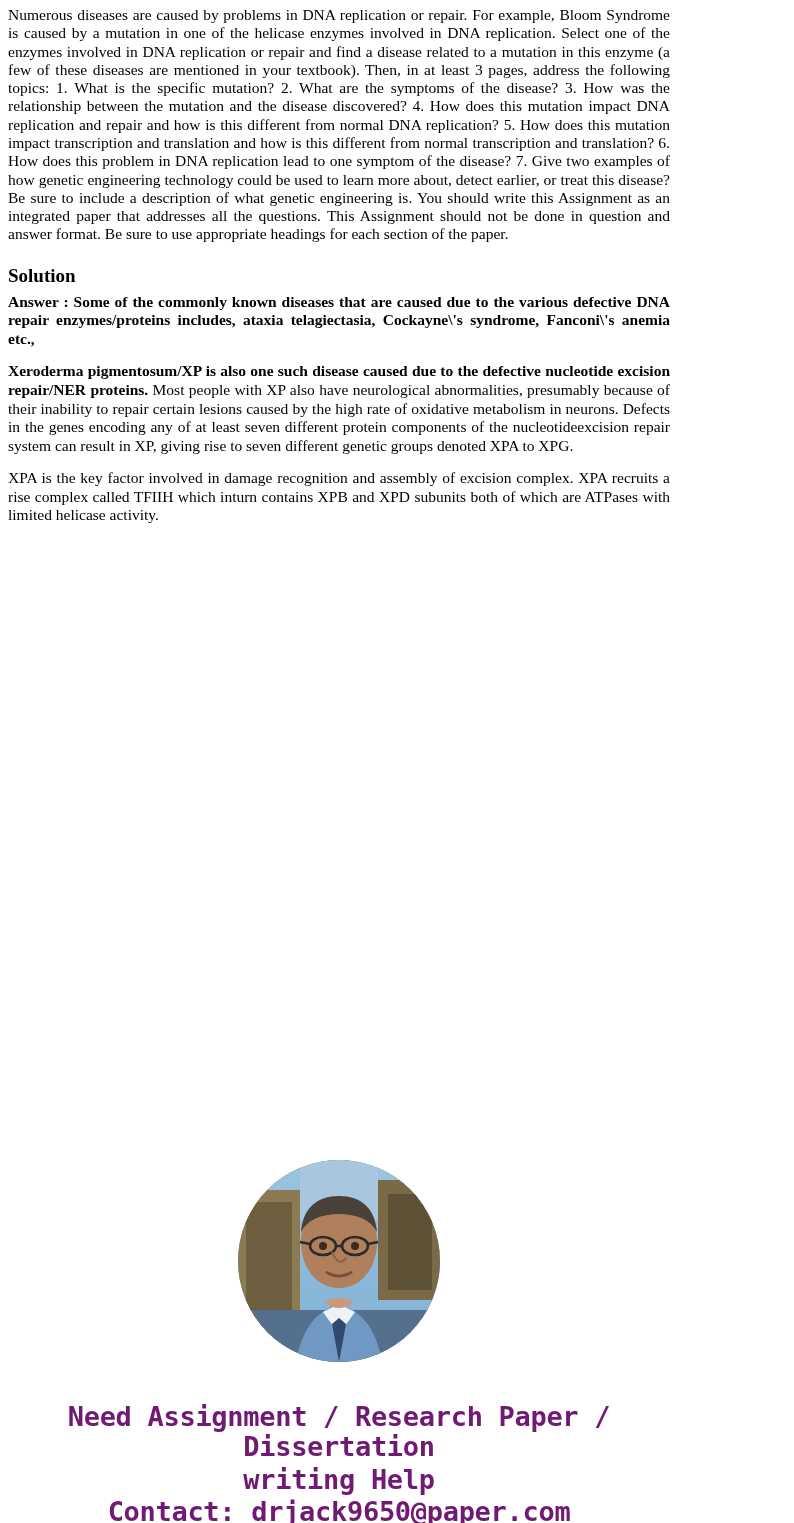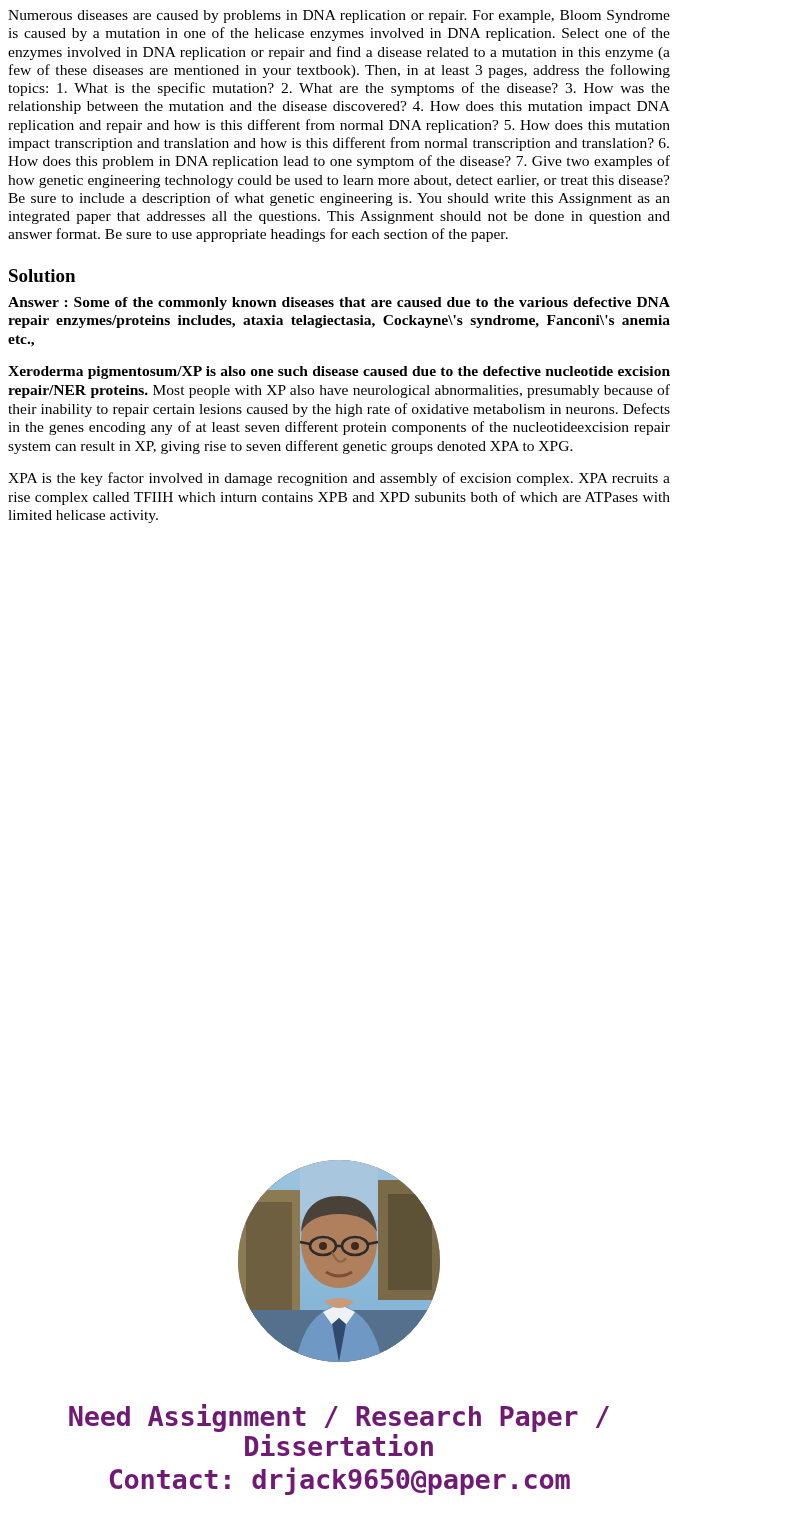--- a/index.html
+++ b/index.html
@@ -140,16 +140,17 @@
           <path d="M101 144 l-16 8 l10 14 l6 -8 l6 8 l10 -14 Z" fill="#eef2f5"></path>
           <path d="M101 158 l-7 6 l7 38 l7 -38 Z" fill="#2f4a6e"></path>
           <path d="M86 142 q15 12 30 0 q-15 -8 -30 0 Z" fill="#c99b78"></path>
         </g>
       </svg>
     </div>
   </div>
 
   <div class="promo">
     <div>Need Assignment / Research Paper / Dissertation</div>
+    <div class="promo-line2">writing Help</div>
     <div class="promo-line2">Contact: drjack9650@paper.com</div>
   </div>
 
 </div>
 
 </body></html>

